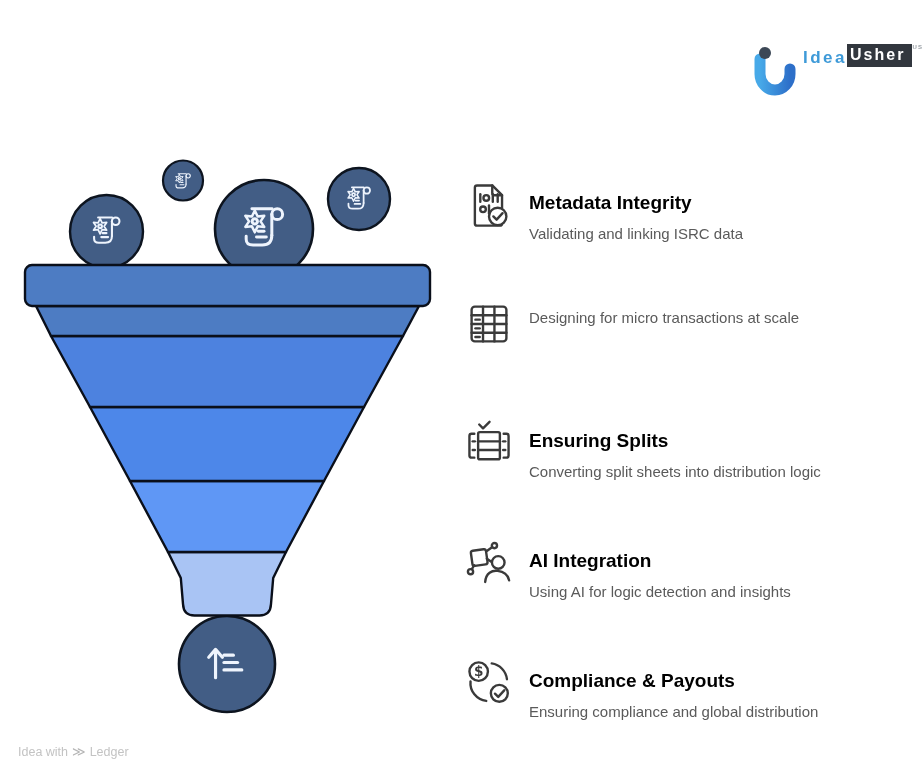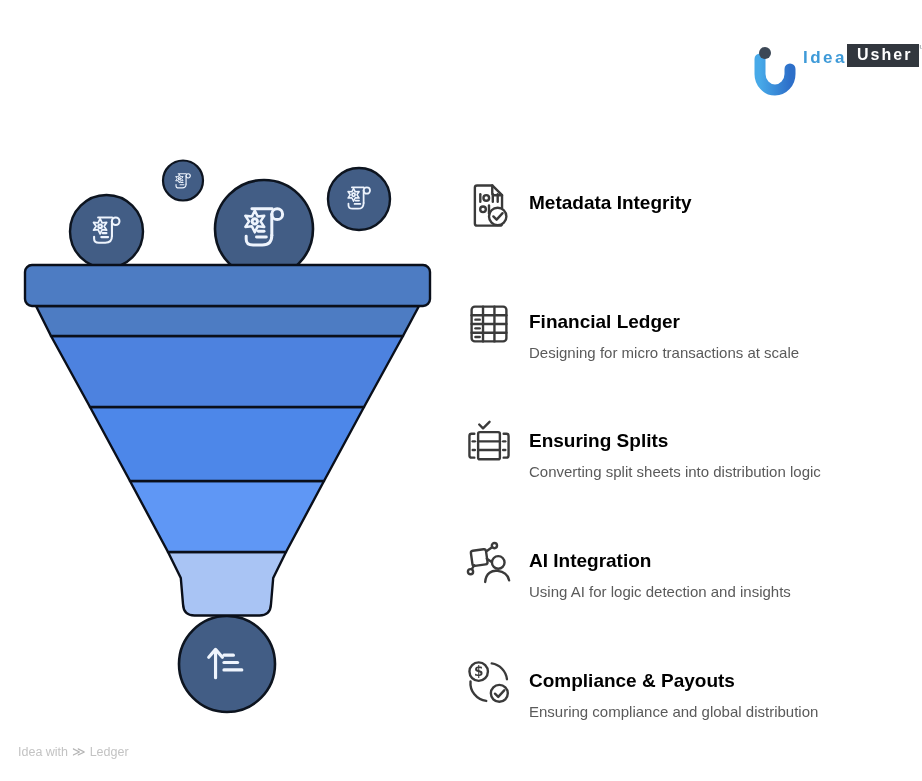--- a/index.html
+++ b/index.html
@@ -11,21 +11,21 @@
   
   .logo{position:absolute;left:751px;top:42px;display:flex;align-items:flex-start;}
   .logo-mark{flex:0 0 auto;}
   .logo-text{margin-left:2px;display:flex;flex-direction:row;align-items:flex-start;}
   .logo-idea{
     color:#3e9ad8;font-weight:700;font-size:17px;letter-spacing:2.5px;line-height:1;
     padding-top:7px;
   }
   .logo-usher{
     margin-top:2px;background:#32373e;color:#ffffff;font-weight:700;font-size:16px;
-    letter-spacing:2px;line-height:1;padding:3px 7px 4px 10px;
+    letter-spacing:2px;line-height:1;padding:3px 7px 4px 3px;
   }
   .logo-tagline{
     margin-top:2px;color:#9aa0a6;font-size:6px;letter-spacing:1.4px;font-weight:700;
     white-space:nowrap;
   }
 
   
   .funnel-svg{position:absolute;left:0;top:140px;}
 
   
@@ -131,37 +131,37 @@
         <circle cx="20.5" cy="16.5" r="2.6"></circle>
       <path d="M26.5,13 v7"></path>
         <path d="M31,13 v7"></path>
       <circle cx="17.5" cy="27" r="2.6"></circle>
         <path d="M23,23.5 v7"></path>
       <circle cx="31" cy="33.5" r="8" fill="#ffffff"></circle>
       <path d="M27,33.5 l3,3 l5.5,-6"></path>
     </svg>
     <div class="feature-text">
       <div class="feature-title">Metadata Integrity</div>
+      <div class="feature-desc">Validating and linking ISRC data</div>
     </div>
   </div>
 
   <div class="feature-item" style="top:299px">
     <svg class="feature-icon" viewBox="0 0 46 46" fill="none" stroke="#3a3a3a" stroke-width="2.2" stroke-linecap="round" stroke-linejoin="round">
       <rect x="7" y="7" width="32" height="32" rx="3"></rect>
       <path d="M17.5,7 V39"></path>
         <path d="M28,7 V39"></path>
       <path d="M7,15 H39"></path>
         <path d="M7,23 H39"></path>
         <path d="M7,31 H39"></path>
       <path d="M10.5,19 h4"></path>
         <path d="M10.5,27 h4"></path>
         <path d="M10.5,35 h4"></path>
     </svg>
     <div class="feature-text">
-      <div class="feature-title">Financial Ledger</div>
       <div class="feature-desc">Designing for micro transactions at scale</div>
     </div>
   </div>
 
   <div class="feature-item" style="top:418px">
     <svg class="feature-icon" viewBox="0 0 46 46" fill="none" stroke="#3a3a3a" stroke-width="2.2" stroke-linecap="round" stroke-linejoin="round">
       <path d="M14,6 l3.5,3.5 l6,-6"></path>
       <rect x="13" y="13" width="20" height="25" rx="1.5"></rect>
       <path d="M13,21.5 H33"></path>
         <path d="M13,29.5 H33"></path>

